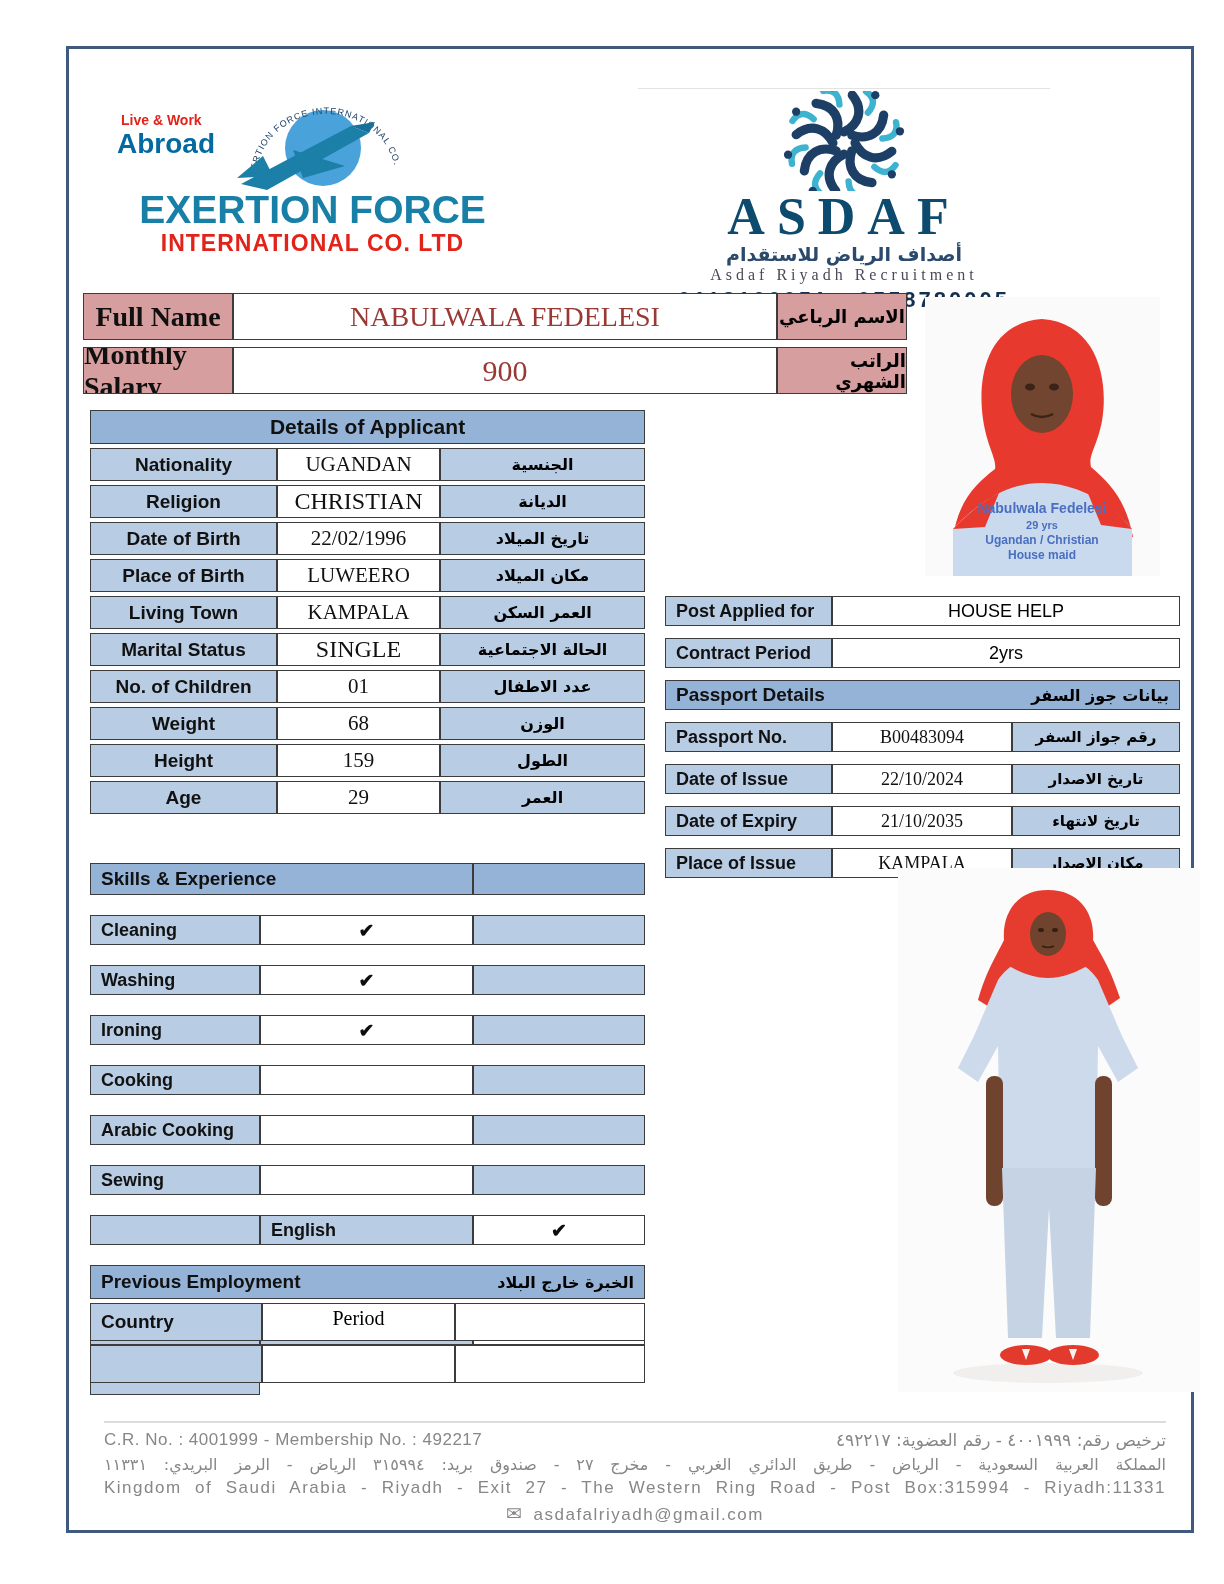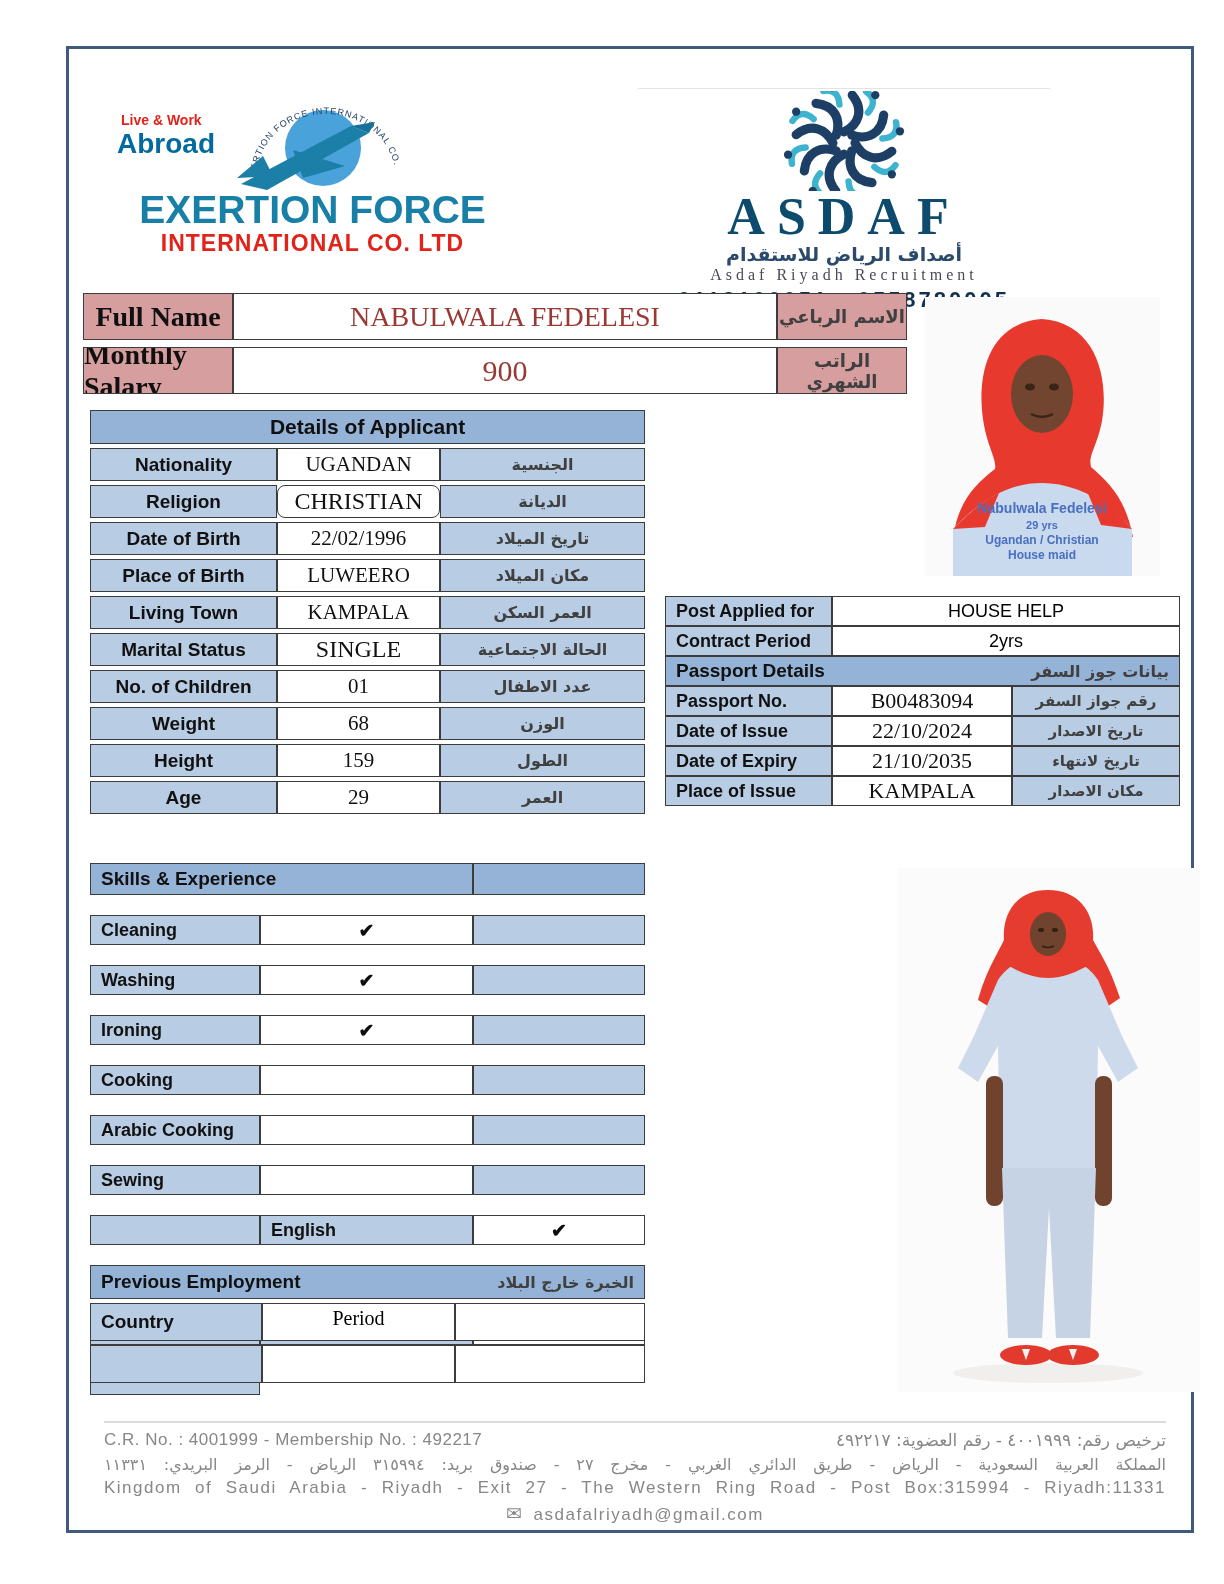--- a/index.html
+++ b/index.html
@@ -25,21 +25,21 @@
   .asdaf-phones { font-size:22px; font-weight:800; color:#14304e; letter-spacing:3px; margin-top:3px; }
 
   
   .cell { border:1px solid #3c3c3c; display:flex; align-items:center; justify-content:center; overflow:hidden; }
   .blue-h { background:#95b3d7; }
   .blue-c { background:#b8cce4; }
   .white-c { background:#ffffff; }
   .pink-c { background:#d69e9e; }
   .bold-sans { font-weight:bold; color:#111111; }
   .serif { font-family:"Liberation Serif", serif; color:#111111; }
-  .arabic { font-family:"DejaVu Sans", sans-serif; font-weight:bold; color:#404040; direction:rtl;text-align:center; }
+  .arabic { font-family:"DejaVu Sans", sans-serif; font-weight:bold; color:#000000; direction:rtl; }
   .left-pad { justify-content:flex-start; padding-left:10px; }
 
   
   .summary-table { position:absolute; left:63px; top:293px; display:grid;
       grid-template-columns:150px 544px 130px; grid-auto-rows:47px; row-gap:7px; }
   .summary-label { font-family:"Liberation Serif", serif; font-weight:bold; font-size:28px; color:#101010; }
   .summary-value { font-family:"Liberation Serif", serif; font-size:28px; color:#9a3834; }
   .summary-ar { font-size:18px; }
 
   
@@ -48,25 +48,25 @@
   
   .details-table { position:absolute; left:70px; top:410px; display:grid;
       grid-template-columns:187px 163px 205px; grid-template-rows:34px repeat(10,33px); row-gap:4px; }
   .details-table .title { grid-column:1/4; font-size:21px; }
   .details-label { font-size:19px; }
   .details-value { font-size:21px; }
   .details-ar { font-size:16px; }
 
   
   .passport-table { position:absolute; left:645px; top:596px; display:grid;
-      grid-template-columns:167px 180px 168px; grid-template-rows:repeat(7,30px); row-gap:0; }
+      grid-template-columns:167px 180px 168px; grid-template-rows:repeat(7,30px); row-gap:12px; }
   .pp-label { font-size:18px; }
   .pp-merged { grid-column:2/4; font-size:18px; }
   .pp-section { grid-column:1/4; display:flex; justify-content:space-between; padding:0 10px; }
-  .pp-value { font-size:22px; }
+  .pp-value { font-size:18px; }
   .pp-ar { font-size:15px; }
 
   
   .skills-table { position:absolute; left:70px; top:863px; display:grid;
       grid-template-columns:170px 213px 172px; grid-template-rows:32px repeat(10,30px); row-gap:20px; }
   .sk-title { grid-column:1/3; font-size:19px; }
   .sk-label { font-size:18px; }
   .sk-check { font-size:19px; font-weight:bold; color:#0d0d0d; }
   .sk-serif { font-family:"Liberation Serif", serif; font-size:20px; font-weight:normal; }
 
@@ -192,21 +192,21 @@
   </svg>
 
   <div class="details-table">
     <div class="cell blue-h bold-sans title">Details of Applicant</div>
 
     <div class="cell blue-c bold-sans details-label">Nationality</div>
     <div class="cell white-c serif details-value">UGANDAN</div>
     <div class="cell blue-c arabic details-ar">الجنسية</div>
 
     <div class="cell blue-c bold-sans details-label">Religion</div>
-    <div class="cell white-c serif details-value" style="font-size:24px;border-radius:8px;">CHRISTIAN</div>
+    <div class="cell white-c serif details-value" style="font-size:24px;">CHRISTIAN</div>
     <div class="cell blue-c arabic details-ar">الديانة</div>
 
     <div class="cell blue-c bold-sans details-label">Date of Birth</div>
     <div class="cell white-c serif details-value">22/02/1996</div>
     <div class="cell blue-c arabic details-ar">تاريخ الميلاد</div>
 
     <div class="cell blue-c bold-sans details-label">Place of Birth</div>
     <div class="cell white-c serif details-value">LUWEERO</div>
     <div class="cell blue-c arabic details-ar">مكان الميلاد</div>
 

